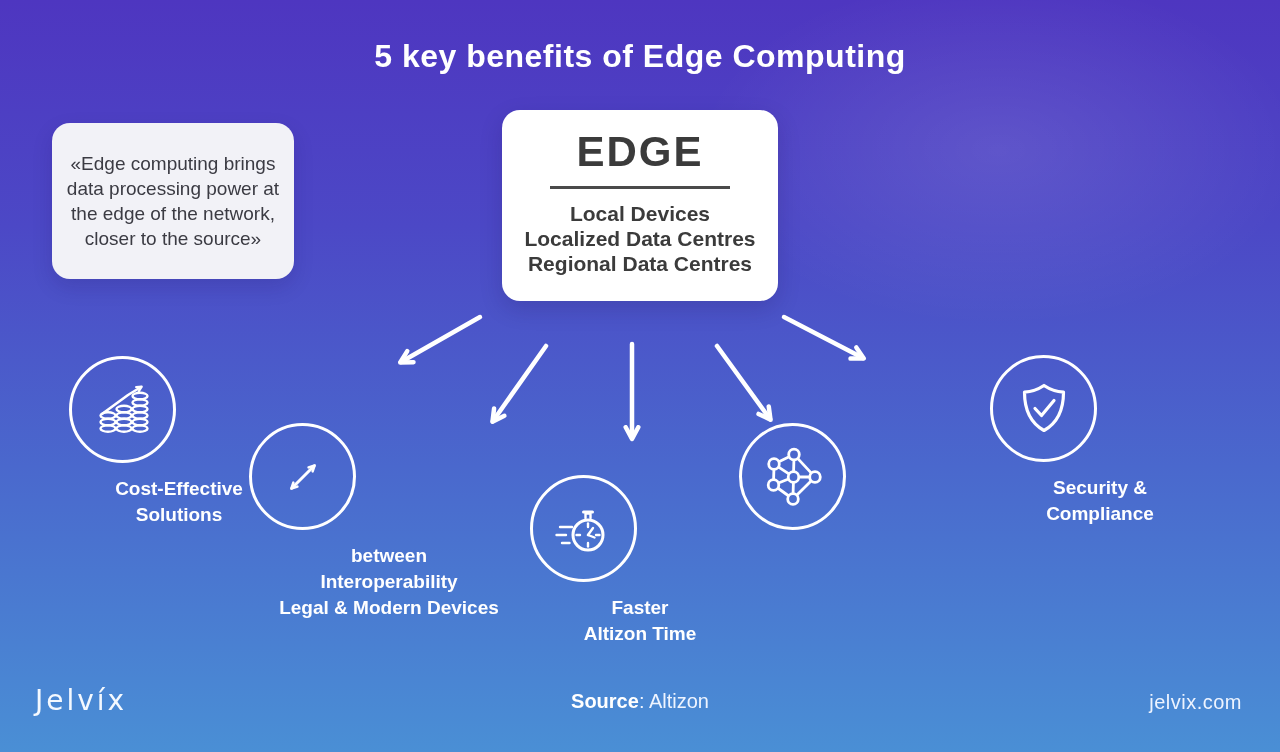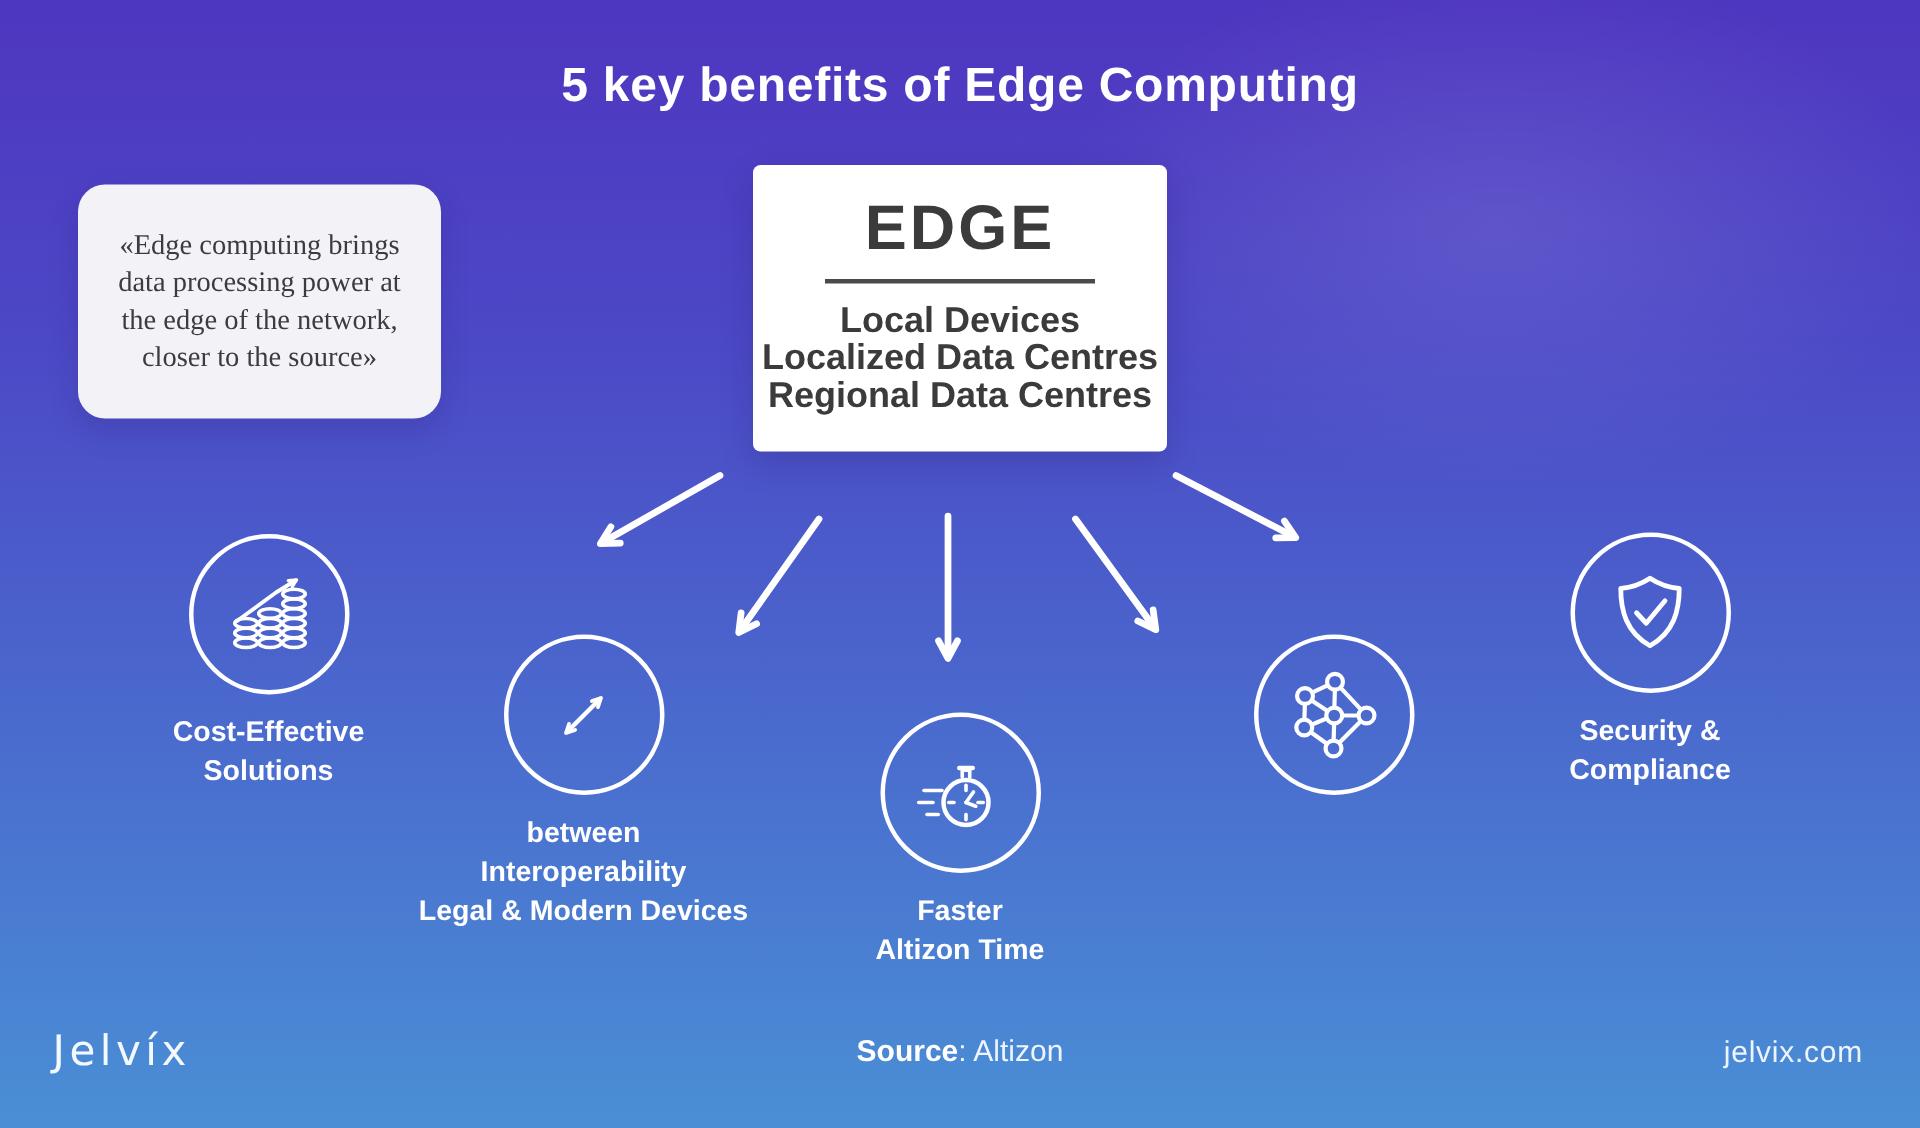--- a/index.html
+++ b/index.html
@@ -12,33 +12,33 @@
     content:""; position:absolute; inset:0; pointer-events:none;
     background:radial-gradient(ellipse 430px 250px at 78% 20%, rgba(255,255,255,0.10), rgba(255,255,255,0) 70%);
   }
   .title{
     position:absolute; left:0; top:38px; width:100%; text-align:center;
     color:#ffffff; font-size:32px; font-weight:bold; letter-spacing:.5px;
   }
   .quote-box{
     position:absolute; left:52px; top:123px; width:242px; height:156px;
     background:#f2f2f7; border-radius:18px; display:flex; align-items:center; justify-content:center;
-    padding:12px 14px; box-shadow:0 8px 20px rgba(25,16,80,.15);font-family:Liberation Serif, serif;
+    padding:12px 14px; box-shadow:0 8px 20px rgba(25,16,80,.15);
   }
   .quote-box p{ color:#3b3b43; font-size:19px; line-height:25px; text-align:center; font-weight:500;}
   .edge-card{
     position:absolute; left:502px; top:110px; width:276px; height:191px;
-    background:#ffffff; border-radius:5px; box-shadow:0 8px 22px rgba(25,16,80,.18);
+    background:#ffffff; border-radius:18px; box-shadow:0 8px 22px rgba(25,16,80,.18);
     display:flex; flex-direction:column; align-items:center; padding-top:20px;
   }
   .edge-heading{ color:#3b3b3b; font-size:42px; font-weight:800; letter-spacing:2px; line-height:44px;}
   .edge-divider{ width:180px; height:2.5px; background:#4a4a4a; margin:12px 0 12px;}
-  .edge-list{ text-align:center; color:#3b3b3b; font-size:24px; font-weight:bold; line-height:25px;}
+  .edge-list{ text-align:center; color:#3b3b3b; font-size:21px; font-weight:bold; line-height:25px;}
   .arrows{ position:absolute; left:0; top:0; pointer-events:none;}
-  .benefit{ position:absolute; display:flex; flex-direction:column; align-items:center;}
+  .benefit{ position:absolute; display:flex; flex-direction:column; }
   .icon-circle{
     width:107px; height:107px; border:3.5px solid #ffffff; border-radius:50%;
     display:flex; align-items:center; justify-content:center; flex:0 0 auto;
   }
   .benefit .label{
     margin-top:13px; text-align:center; color:#ffffff; font-size:19px;
     font-weight:bold; line-height:26px; white-space:nowrap;
   }
   .benefit .label span{ display:block; }
   .logo{

